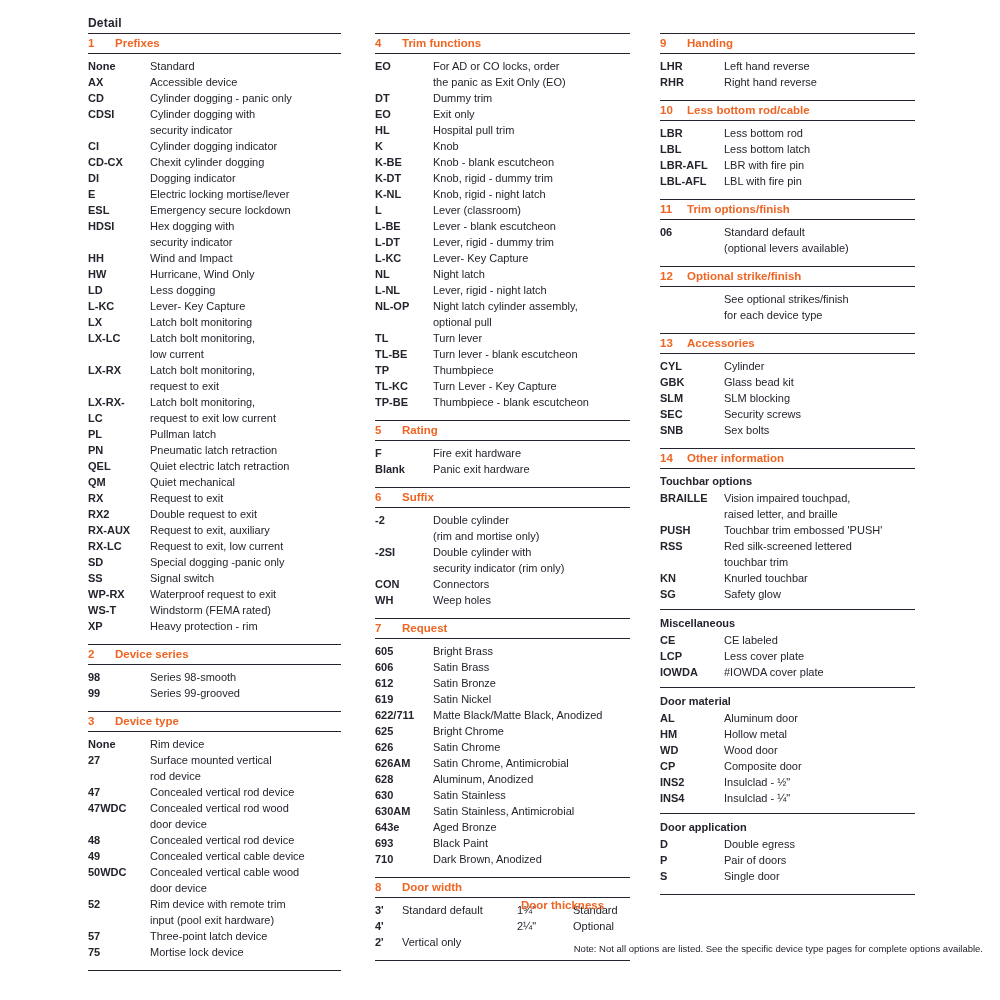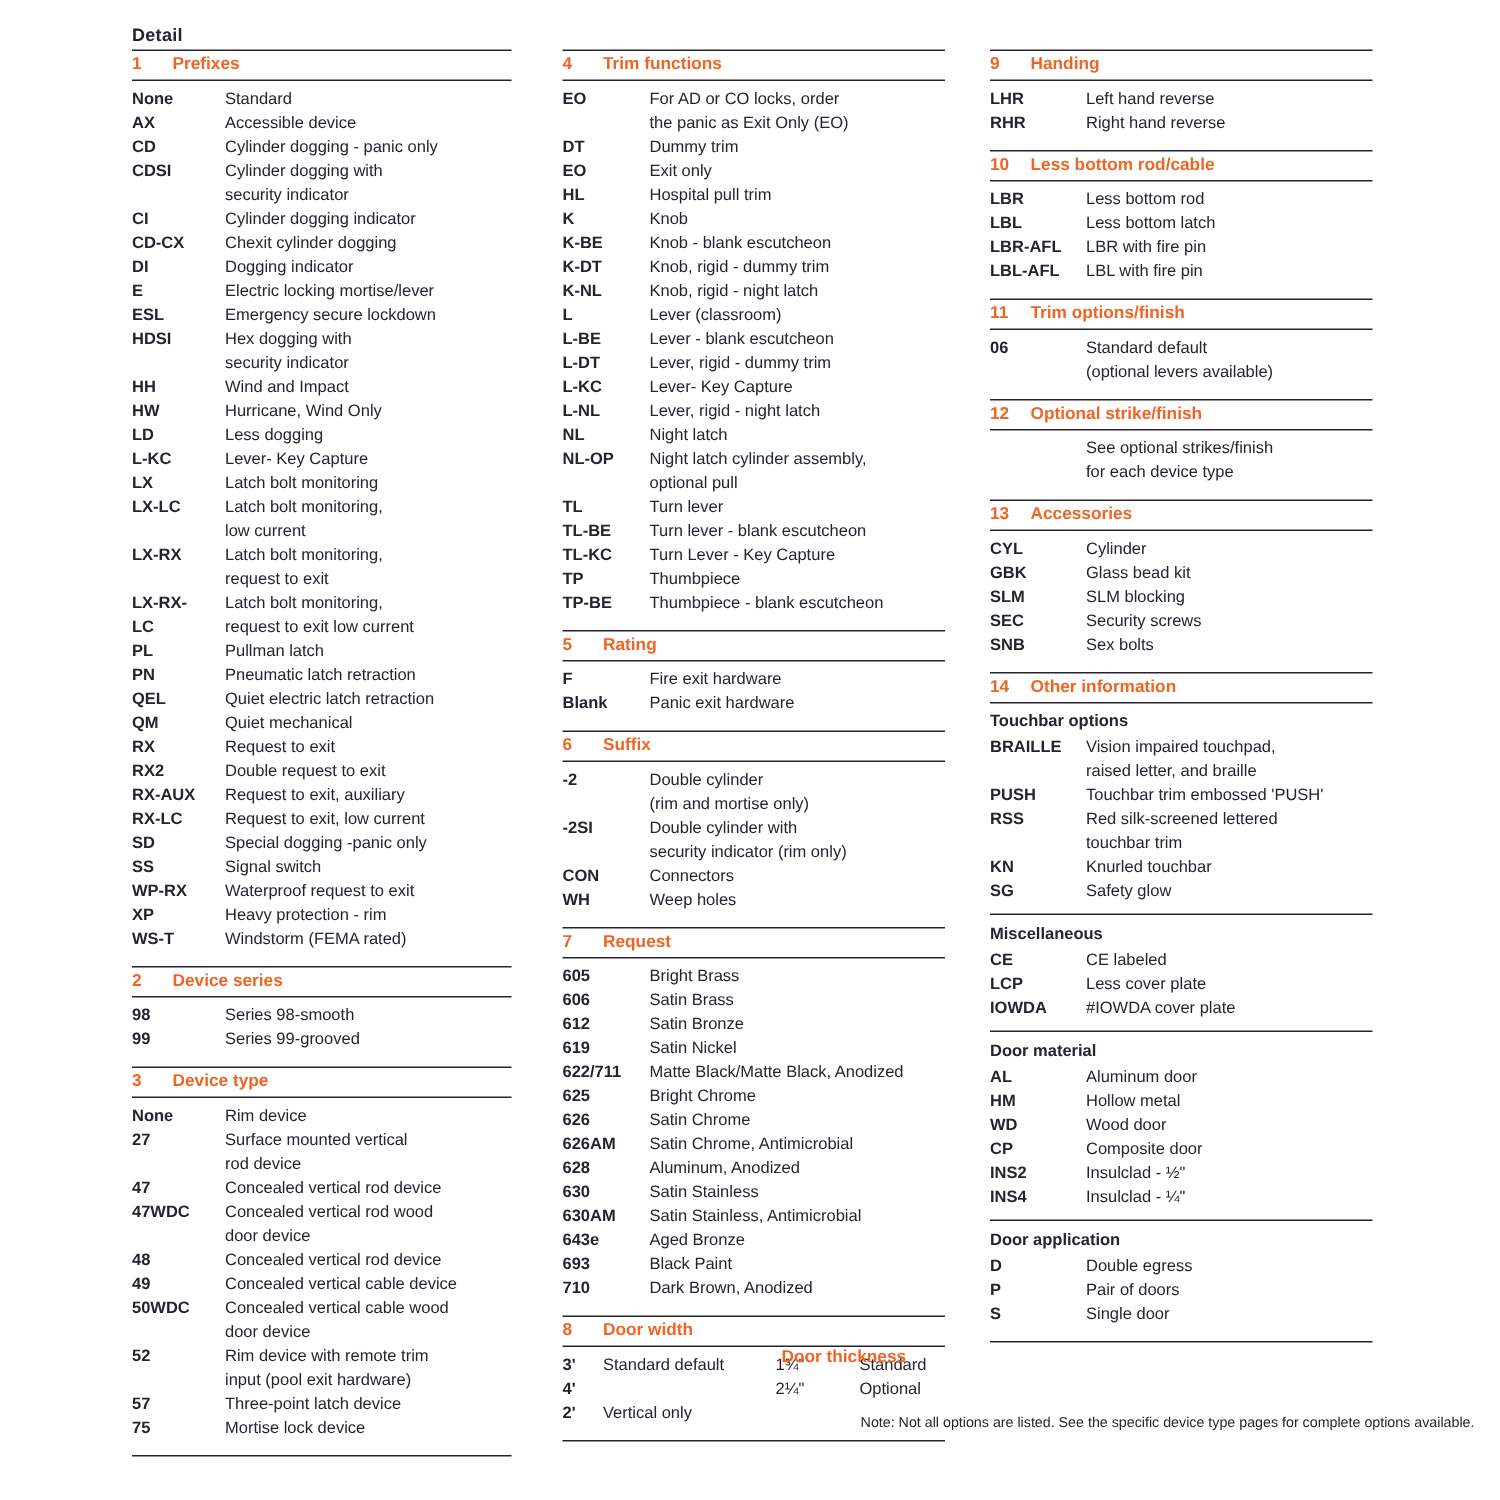--- a/index.html
+++ b/index.html
@@ -168,26 +168,26 @@
         </div>
         <div class="row">
           <span class="code">SS</span>
           <span class="desc">Signal switch</span>
         </div>
         <div class="row">
           <span class="code">WP-RX</span>
           <span class="desc">Waterproof request to exit</span>
         </div>
         <div class="row">
+          <span class="code">WS-T</span>
+          <span class="desc">Windstorm (FEMA rated)</span>
+        </div>
+        <div class="row">
           <span class="code">XP</span>
           <span class="desc">Heavy protection - rim</span>
-        </div>
-        <div class="row">
-          <span class="code">WS-T</span>
-          <span class="desc">Windstorm (FEMA rated)</span>
         </div>
       </div>
     </div>
     <div class="section">
       <div class="sec-header">
         <span class="sec-num">2</span>
         <span class="sec-title">Device series</span>
       </div>
       <div class="sec-rows">
         <div class="row">
@@ -303,47 +303,47 @@
         </div>
         <div class="row">
           <span class="code">L-DT</span>
           <span class="desc">Lever, rigid - dummy trim</span>
         </div>
         <div class="row">
           <span class="code">L-KC</span>
           <span class="desc">Lever- Key Capture</span>
         </div>
         <div class="row">
+          <span class="code">NL</span>
+          <span class="desc">Night latch</span>
+        </div>
+        <div class="row">
           <span class="code">L-NL</span>
           <span class="desc">Lever, rigid - night latch</span>
-        </div>
-        <div class="row">
-          <span class="code">NL</span>
-          <span class="desc">Night latch</span>
         </div>
         <div class="row">
           <span class="code">NL-OP</span>
           <span class="desc">Night latch cylinder assembly,
 optional pull</span>
         </div>
         <div class="row">
           <span class="code">TL</span>
           <span class="desc">Turn lever</span>
         </div>
         <div class="row">
           <span class="code">TL-BE</span>
           <span class="desc">Turn lever - blank escutcheon</span>
         </div>
         <div class="row">
+          <span class="code">TP</span>
+          <span class="desc">Thumbpiece</span>
+        </div>
+        <div class="row">
           <span class="code">TL-KC</span>
           <span class="desc">Turn Lever - Key Capture</span>
-        </div>
-        <div class="row">
-          <span class="code">TP</span>
-          <span class="desc">Thumbpiece</span>
         </div>
         <div class="row">
           <span class="code">TP-BE</span>
           <span class="desc">Thumbpiece - blank escutcheon</span>
         </div>
       </div>
     </div>
     <div class="section">
       <div class="sec-header">
         <span class="sec-num">5</span>

